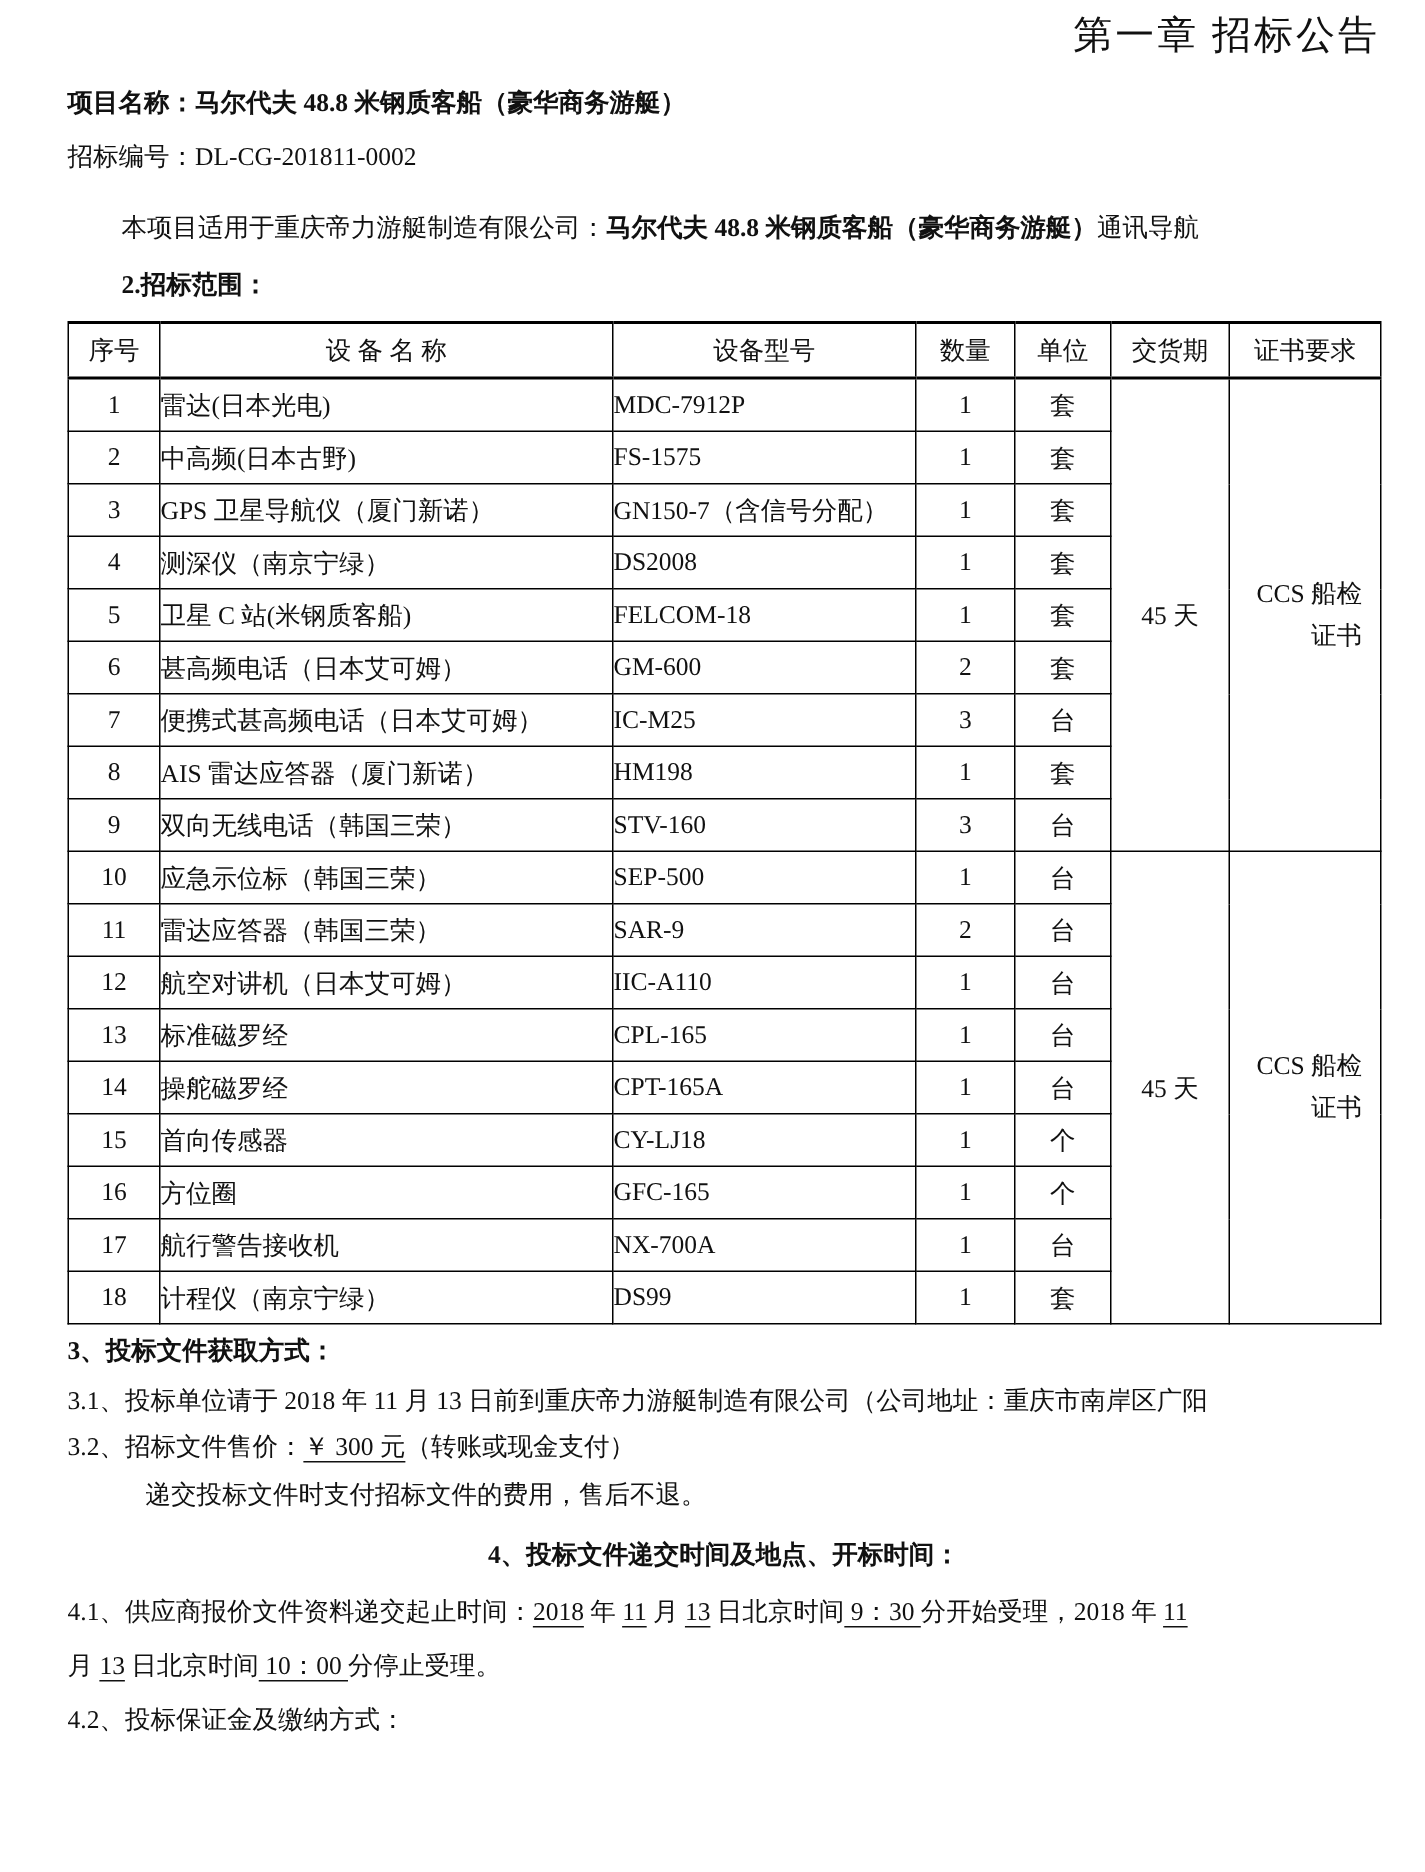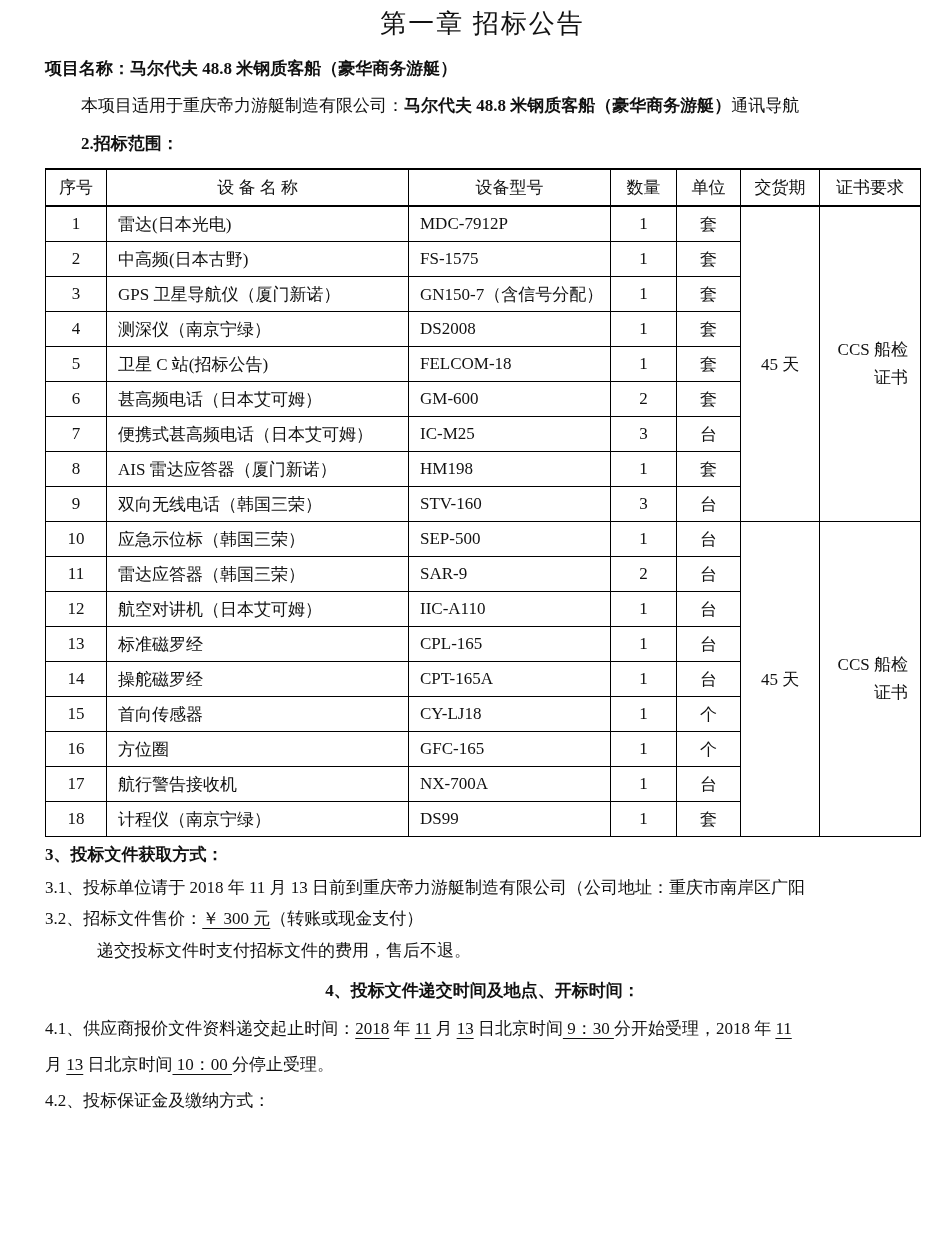--- a/index.html
+++ b/index.html
@@ -4,66 +4,67 @@
 <style>
   html,body{margin:0;padding:0;background:#ffffff;}
   .page{
     width:950px;height:1248px;box-sizing:border-box;
     background:#ffffff;color:#111;
     padding:6px 30px 0 45px;overflow:hidden;
     font-family:"Liberation Serif","DejaVu Serif",serif;
     font-size:17px;
   }
   .title{
-    font-size:26px;line-height:36px;text-align:center;
+    font-size:26px;line-height:36px;text-align:right;
     letter-spacing:2px;margin:0;font-weight:normal;
   }
   .line{line-height:24px;margin:0;}
   .project{margin-top:15px;font-weight:bold;}
   .tenderno{margin-top:12px;}
   .s1-heading{margin-top:12px;padding-left:36px;}
-  .para-l1{margin-top:13px;padding-left:36px;}
+  .para-l1{margin-top:23px;padding-left:36px;}
   .para-l2{margin-top:13px;}
   .s2-heading{margin-top:14px;padding-left:36px;font-weight:bold;}
   .b{font-weight:bold;}
   .u{text-decoration:underline;text-underline-offset:4px;}
   table.equip{
     border-collapse:collapse;table-layout:fixed;
     width:875px;margin-top:12px;font-size:17px;
   }
   table.equip th,table.equip td{
     border:1px solid #000;padding:0;overflow:hidden;
   }
   table.equip thead th{
     height:35px;font-weight:normal;text-align:center;
     border-top:2px solid #000;border-bottom:2px solid #000;
   }
   table.equip tbody td{height:34px;text-align:center;}
   table.equip td.c-name,table.equip td.c-model{
-    text-align:left;padding-left:11px;
+    text-align:left;
   }
   table.equip td.c-cert{line-height:28px;padding:0 12px;text-align:right;}
   .s3-heading,.s4-heading{font-weight:bold;}
   .s3-heading{margin-top:6px;}
   .i31{margin-top:8px;line-height:26px;width:875px;}
   .i32{margin-top:6px;}
   .note{margin-top:8px;padding-left:52px;}
   .s4-heading{margin-top:16px;text-align:center;}
   .i41a{margin-top:14px;}
   .i41b{margin-top:12px;}
   .i42{margin-top:12px;}
 </style>
 </head>
 <body>
 
 <div class="page">
 
   <h1 class="title">第一章 招标公告</h1>
 
   <p class="line project">项目名称：马尔代夫 48.8 米钢质客船（豪华商务游艇）</p>
+  <p class="line tenderno">招标编号：DL-CG-201811-0002</p>
 
   <p class="line para-l1"><span>本项目适用于重庆帝力游艇制造有限公司：</span><span class="b">马尔代夫 48.8 米钢质客船（豪华商务游艇）</span><span>通讯导航</span></p>
 
   <p class="line s2-heading">2.招标范围：</p>
 
   <table class="equip">
     <colgroup>
       <col style="width:61px">
         <col style="width:302px">
         <col style="width:202px">
@@ -109,21 +110,21 @@
         </tr>
         <tr>
           <td class="c-seq">4</td>
           <td class="c-name">测深仪（南京宁绿）</td>
           <td class="c-model">DS2008</td>
           <td class="c-qty">1</td>
           <td class="c-unit">套</td>
         </tr>
         <tr>
           <td class="c-seq">5</td>
-          <td class="c-name">卫星 C 站(招标公告)</td>
+          <td class="c-name">卫星 C 站(米钢质客船)</td>
           <td class="c-model">FELCOM-18</td>
           <td class="c-qty">1</td>
           <td class="c-unit">套</td>
         </tr>
         <tr>
           <td class="c-seq">6</td>
           <td class="c-name">甚高频电话（日本艾可姆）</td>
           <td class="c-model">GM-600</td>
           <td class="c-qty">2</td>
           <td class="c-unit">套</td>

